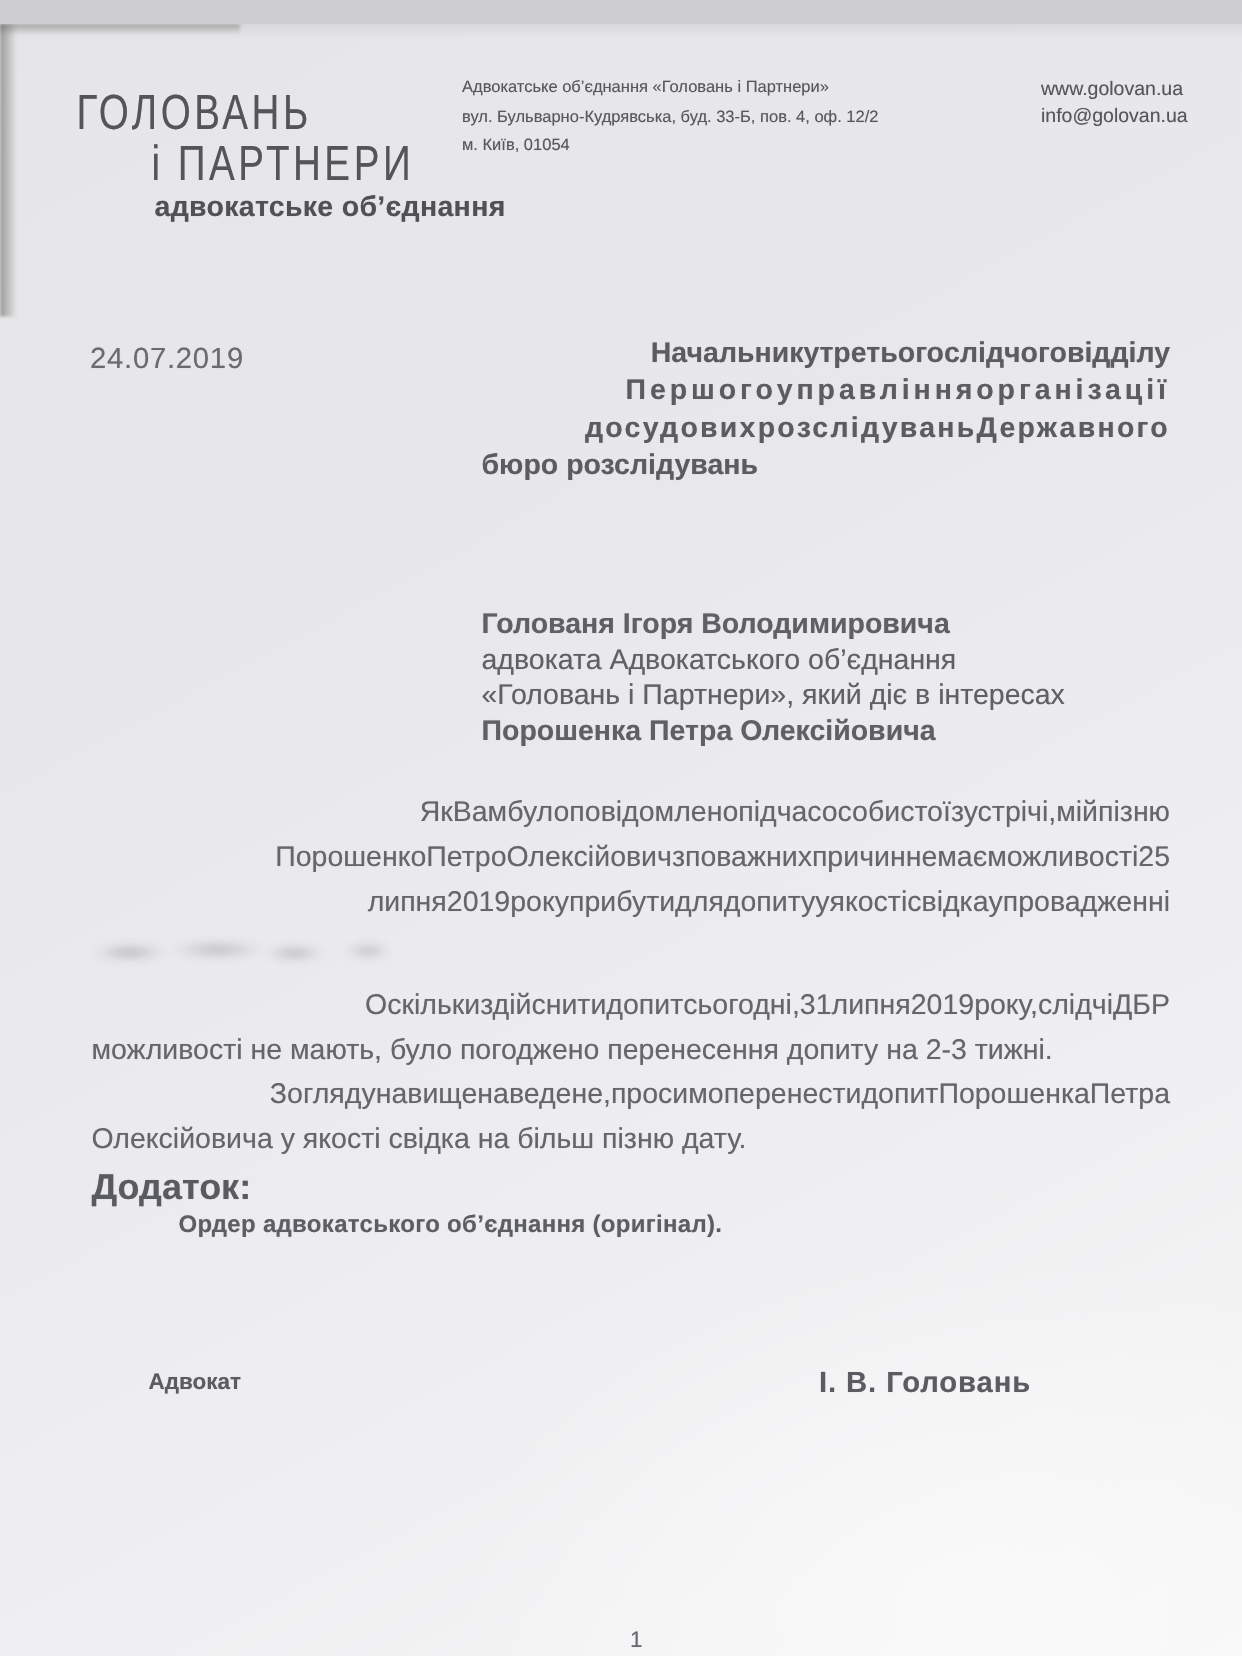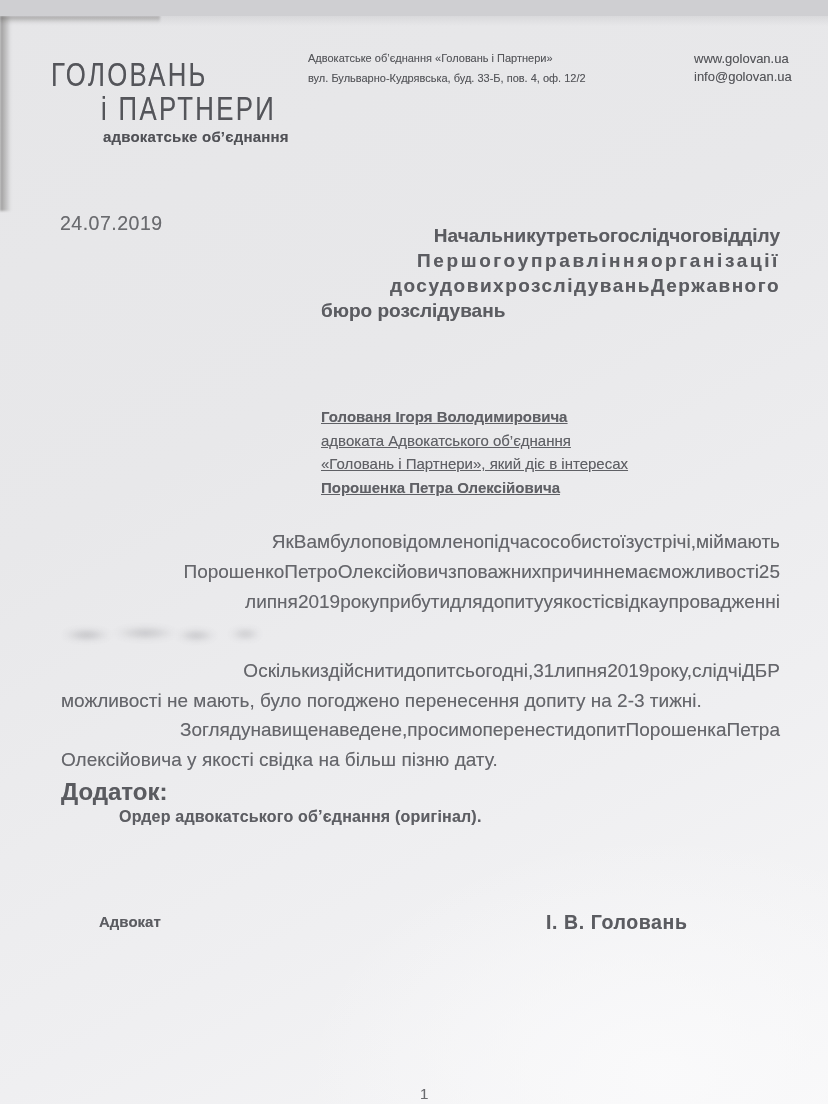--- a/index.html
+++ b/index.html
@@ -28,34 +28,34 @@
   .abs{position:absolute;}
   .bold{font-weight:bold;}
 
   
   .logo-l1,.logo-l2{
     font-size:33px;line-height:34px;color:#54555a;
     letter-spacing:3px;white-space:nowrap;
     transform:scaleX(.78);transform-origin:left top;}
   .logo-l1{left:51px;top:42px;}
   .logo-l2{left:101px;top:76px;}
-  .logo-tag{left:103px;top:112px;font-size:15px;font-weight:bold;
+  .logo-tag{left:103px;top:112px;font-size:19px;font-weight:bold;
     letter-spacing:.2px;color:#505156;white-space:nowrap;}
 
   .lh-address{left:308px;top:33px;font-size:11px;line-height:19.5px;
     color:#56575b;white-space:nowrap;}
   .lh-contacts{left:694px;top:34px;font-size:13px;line-height:17.5px;
     color:#55565a;white-space:nowrap;}
 
-  .date{left:60px;top:196px;font-size:19.5px;letter-spacing:.5px;color:#6a6b6f;}
+  .date{left:60px;top:212px;font-size:19.5px;letter-spacing:.5px;color:#6a6b6f;}
 
   .recipient{left:321px;top:207px;width:459px;font-size:19px;line-height:25px;
     font-weight:bold;color:#5b5c61;}
-  .applicant{left:321px;top:389px;width:440px;font-size:15px;line-height:23.5px;
-    color:#5f6065;white-space:nowrap;text-decoration:underline;}
+  .applicant{left:321px;top:389px;width:440px;font-size:19px;line-height:23.5px;
+    color:#5f6065;white-space:nowrap;}
 
   .para{left:61px;width:719px;font-size:19px;line-height:30px;color:#656good;}
   .para{color:#65666b;}
   .p1{top:511px;}
   .p2{top:640px;}
   .p3{top:699px;}
 
   .jline{display:flex;justify-content:flex-end;}
   .ls1{letter-spacing:1.5px;}
   .ls2{letter-spacing:2.6px;}
@@ -85,20 +85,21 @@
   <div class="edge-left"></div>
   <div class="edge-top"></div>
 
   <div class="abs logo-l1">ГОЛОВАНЬ</div>
   <div class="abs logo-l2">і ПАРТНЕРИ</div>
   <div class="abs logo-tag">адвокатське об’єднання</div>
 
   <div class="abs lh-address">
     <div>Адвокатське об’єднання «Головань і Партнери»</div>
     <div>вул. Бульварно-Кудрявська, буд. 33-Б, пов. 4, оф. 12/2</div>
+    <div>м. Київ, 01054</div>
   </div>
 
   <div class="abs lh-contacts">
     <div>www.golovan.ua</div>
     <div>info@golovan.ua</div>
   </div>
 
   <div class="abs date">24.07.2019</div>
 
   <div class="abs recipient">
@@ -132,21 +133,21 @@
     <div class="jline">
         <span>Як</span>
         <span>Вам</span>
         <span>було</span>
         <span>повідомлено</span>
         <span>під</span>
         <span>час</span>
         <span>особистої</span>
         <span>зустрічі,</span>
         <span>мій</span>
-        <span>мають</span>
+        <span>пізню</span>
       </div>
     <div class="jline">
         <span>Порошенко</span>
         <span>Петро</span>
         <span>Олексійович</span>
         <span>з</span>
         <span>поважних</span>
         <span>причин</span>
         <span>не</span>
         <span>має</span>

